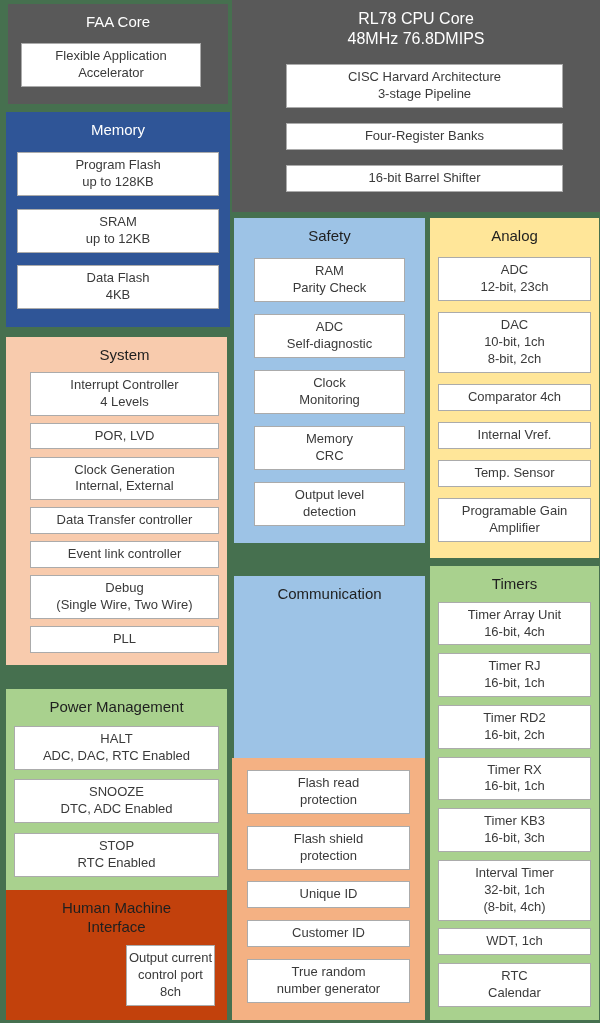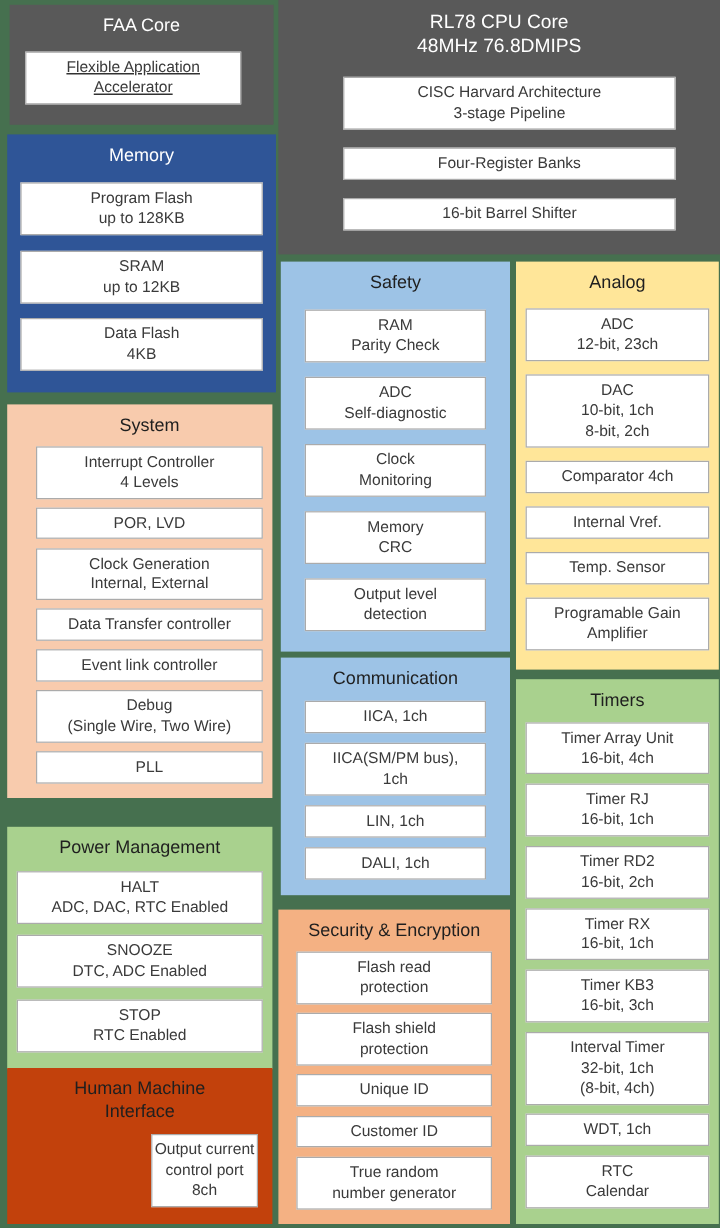--- a/index.html
+++ b/index.html
@@ -53,26 +53,26 @@
     white-space: pre-line;
   }
   
   #b-faa { left: 8px;   top: 4px;   width: 220px; height: 100px; }
   #b-cpu { left: 232px; top: 0;     width: 368px; height: 212px; }
   #b-mem { left: 6px;   top: 112px; width: 224px; height: 215px; }
   #b-sys { left: 6px;   top: 337px; width: 221px; height: 328px; }
   #b-pwr { left: 6px;   top: 678px; width: 221px; height: 202px; margin-top: 11px; }
   #b-hmi { left: 6px;   top: 890px; width: 221px; height: 130px; }
   #b-saf { left: 234px; top: 218px; width: 191px; height: 325px; }
-  #b-com { left: 234px; top: 548px; width: 191px; height: 198px; }
+  #b-com { left: 234px; top: 576px; width: 191px; height: 198px; }
   #b-sec { left: 232px; top: 758px; width: 193px; height: 262px; }
   #b-ana { left: 430px; top: 218px; width: 169px; height: 340px; }
   #b-tim { left: 430px; top: 566px; width: 169px; height: 454px; }
   
-  #b-faa .items { padding-left: 13px; padding-right: 27px; text-decoration: underline; }
+  #b-faa .items { padding-left: 13px; padding-right: 27px; }
   #b-cpu .items { padding-left: 54px; padding-right: 37px; }
   #b-cpu .title { font-size: 16px; }
   #b-mem .items { padding-left: 11px; padding-right: 11px; }
   #b-sys .items, #b-pwr .items { padding-left: 8px; padding-right: 8px; }
   #b-hmi .items { padding-left: 12px; padding-right: 12px; align-items: flex-end; }
   #b-saf .items, #b-com .items { padding-left: 20px; padding-right: 20px; }
   #b-sec .items { padding-left: 15px; padding-right: 15px; }
   #b-ana .items, #b-tim .items { padding-left: 8px; padding-right: 8px; }
 </style>
 </head>
@@ -160,31 +160,23 @@
 Monitoring</div>
       <div class="box">Memory
 CRC</div>
       <div class="box">Output level
 detection</div>
     </div>
   </section>
 
   <section id="b-com" class="block lblue">
     <h2 class="title">Communication</h2>
-    <div class="items">
-      <div class="box">IICA, 1ch</div>
-      <div class="box">IICA(SM/PM bus),
-1ch</div>
-      <div class="box">LIN, 1ch</div>
-      <div class="box">DALI, 1ch</div>
-    </div>
   </section>
 
   <section id="b-sec" class="block orange">
-    <h2 class="title">Security &amp; Encryption</h2>
     <div class="items">
       <div class="box">Flash read
 protection</div>
       <div class="box">Flash shield
 protection</div>
       <div class="box">Unique ID</div>
       <div class="box">Customer ID</div>
       <div class="box">True random
 number generator</div>
     </div>

